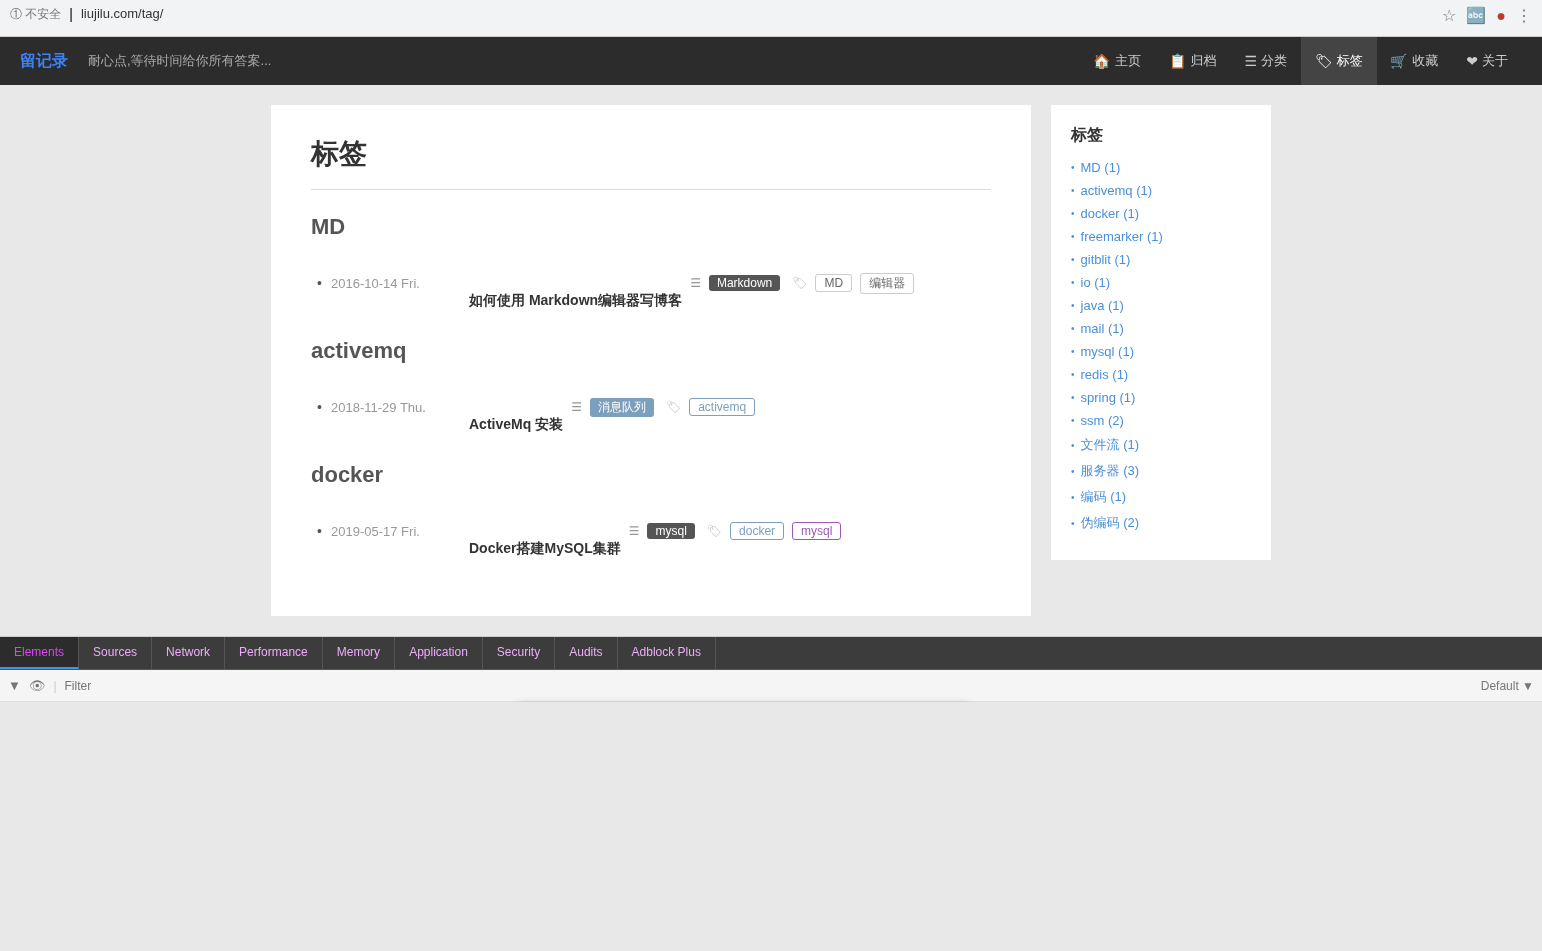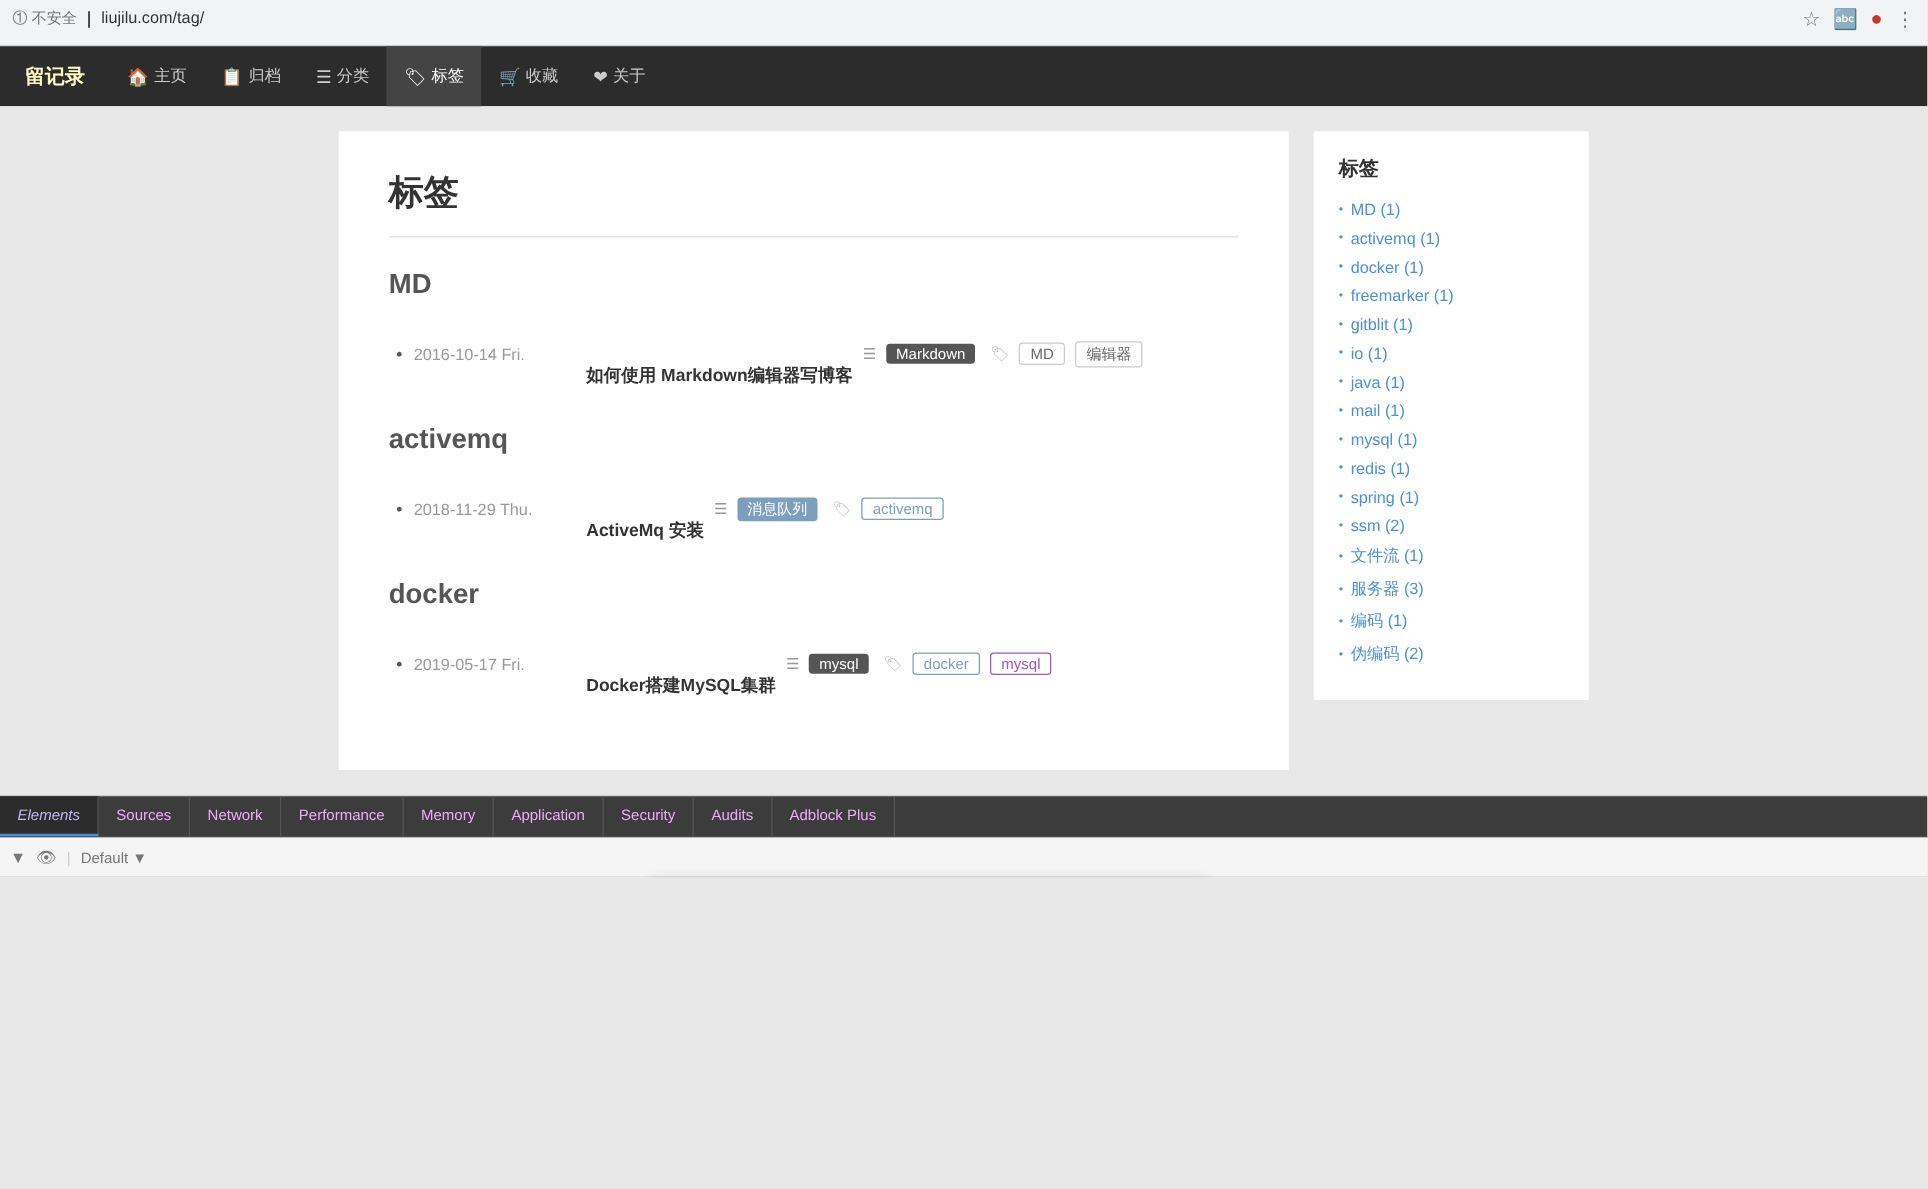--- a/index.html
+++ b/index.html
@@ -25,21 +25,21 @@
 
     
     .nav-bar {
       background: #2c2c2c;
       display: flex;
       align-items: center;
       padding: 0 20px;
       height: 48px;
       color: white;
     }
-    .nav-logo { font-size: 16px; font-weight: bold; color: #fef9c3; margin-right: 20px; }
+    .nav-logo { font-size: 16px; font-weight: bold; color: #3b82f6; margin-right: 20px; }
     .nav-tagline { color: #aaa; font-size: 13px; flex: 1; }
     .nav-items { display: flex; gap: 0; }
     .nav-item {
       display: flex; align-items: center; gap: 4px;
       padding: 0 14px; height: 48px;
       color: #ccc; font-size: 13px; cursor: pointer;
       text-decoration: none;
     }
     .nav-item.active { background: #444; color: white; }
     .nav-item .nav-icon { font-size: 14px; }
@@ -143,21 +143,21 @@
       background: #3c3c3c;
       border-bottom: 1px solid #555;
     }
     .devtools-tab {
       padding: 8px 14px;
       color: #f0abfc;
       font-size: 12px;
       cursor: pointer;
       border-right: 1px solid #555;
     }
-    .devtools-tab.active { color: #c4b5fd; background: #2c2c2c; border-bottom: 2px solid #4a90d9; font-style: italic; }
+    .devtools-tab.active { color: #d946ef; background: #2c2c2c; border-bottom: 2px solid #4a90d9; }
 
     .devtools-toolbar {
       display: flex;
       align-items: center;
       background: #f5f5f5;
       border-bottom: 1px solid #ddd;
       padding: 4px 8px;
       gap: 8px;
       height: 32px;
     }
@@ -237,20 +237,21 @@
       <span>☆</span>
       <span>🔤</span>
       <span style="color:#c0392b;">●</span>
       <span>⋮</span>
     </div>
   </div>
 </div>
 
 <nav class="nav-bar">
   <span class="nav-logo">留记录</span>
+  <span class="nav-tagline">耐心点,等待时间给你所有答案...</span>
   <div class="nav-items">
     <a class="nav-item">
       <span class="nav-icon">🏠</span>
       <span>主页</span>
     </a>
     <a class="nav-item">
       <span class="nav-icon">📋</span>
       <span>归档</span>
     </a>
     <a class="nav-item">
@@ -397,20 +398,21 @@
     <div class="devtools-tab">Security</div>
     <div class="devtools-tab">Audits</div>
     <div class="devtools-tab">Adblock Plus</div>
   </div>
 
   <div style="position: relative;">
     <div class="devtools-toolbar">
       <span class="devtools-toolbar-icon">▼</span>
       <span class="devtools-toolbar-icon">👁</span>
       <span style="color:#ccc; font-size:12px;">|</span>
+      <input class="devtools-filter" value="" placeholder="Filter" style="">
       <span class="devtools-default">Default ▼</span>
     </div>
 
     <div class="autocomplete-container">
       <div class="autocomplete-header">&gt;Capture</div>
 
       <div class="autocomplete-item">
         <span class="badge-debugger">Debugger</span>
         <span class="autocomplete-text">
           Do not <strong>capture</strong> async stack traces

